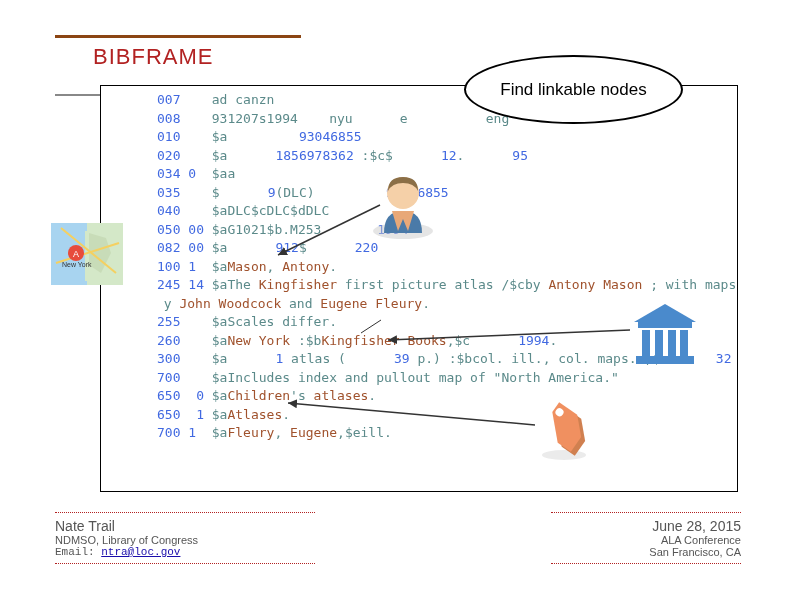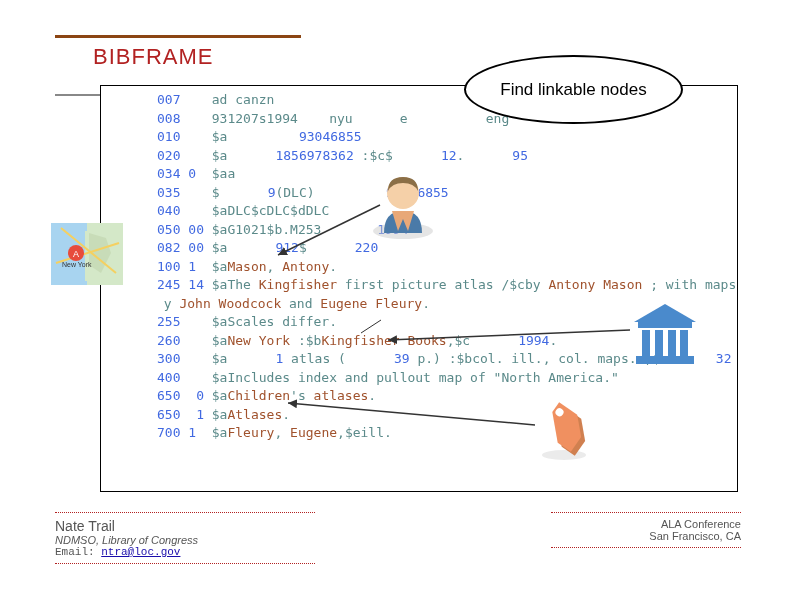--- a/index.html
+++ b/index.html
@@ -74,21 +74,20 @@
     padding: 5px 10px 5px 0;
     width: 250px;
   }
   .author-name {
     font-size: 14px;
     color: #555;
   }
   .author-org {
     font-size: 11px;
     color: #555;
-    font-style: italic;
   }
   .author-email {
     font-size: 11px;
     color: #555;
     font-family: Liberation Mono, monospace;
   }
   .email-link {
     color: #1a0dab;
     text-decoration: underline;
   }
@@ -160,21 +159,21 @@
       <div class="marc-line"><span class="num">035   </span> <span class="val"><span class="val">$<span class="num">9</span></span>(DLC)   <span class="num">93046855</span></span></div>
       <div class="marc-line"><span class="num">040   </span> <span class="val"><span class="val">$a</span>DLC<span class="val">$c</span>DLC<span class="val">$d</span>DLC</span></div>
       <div class="marc-line"><span class="num">050 00</span> <span class="val"><span class="val">$a</span>G1021<span class="val">$b</span>.M253 <span class="num">1994</span></span></div>
       <div class="marc-line"><span class="num">082 00</span> <span class="val"><span class="val">$a</span><span class="num">912</span>$<span class="num">220</span></span></div>
       <div class="marc-line"><span class="num">100 1 </span> <span class="val"><span class="val">$a</span><span class="name">Mason</span>, <span class="name">Antony</span>.</span></div>
       <div class="marc-line"><span class="num">245 14</span> <span class="val"><span class="val">$a</span>The <span class="name">Kingfisher</span> first picture atlas /<span class="val">$c</span>by <span class="name">Antony</span> <span class="name">Mason</span> ; with maps</span></div>
       <div class="marc-line">       <span class="val">y <span class="name">John</span> <span class="name">Woodcock</span> and <span class="name">Eugene</span> <span class="name">Fleury</span>.</span></div>
       <div class="marc-line"><span class="num">255   </span> <span class="val"><span class="val">$a</span>Scales differ.</span></div>
       <div class="marc-line"><span class="num">260   </span> <span class="val"><span class="val">$a</span><span class="name">New</span> <span class="name">York</span> :<span class="val">$b</span><span class="name">Kingfisher</span> <span class="name">Books</span>,<span class="val">$c</span><span class="num">1994</span>.</span></div>
       <div class="marc-line"><span class="num">300   </span> <span class="val"><span class="val">$a</span><span class="num">1</span> atlas (<span class="num">39</span> p.) :<span class="val">$b</span>col. ill., col. maps. ;<span class="val">$c</span><span class="num">32</span> cm.</span></div>
-      <div class="marc-line"><span class="num">400   </span> <span class="val"><span class="val">$a</span>Includes index and pullout map of "North America."</span></div>
+      <div class="marc-line"><span class="num">700   </span> <span class="val"><span class="val">$a</span>Includes index and pullout map of "North America."</span></div>
       <div class="marc-line"><span class="num">650  0</span> <span class="val"><span class="val">$a</span><span class="name">Children</span>'s <span class="name">atlases</span>.</span></div>
       <div class="marc-line"><span class="num">650  1</span> <span class="val"><span class="val">$a</span><span class="name">Atlases</span>.</span></div>
       <div class="marc-line"><span class="num">700 1 </span> <span class="val"><span class="val">$a</span><span class="name">Fleury</span>, <span class="name">Eugene</span>,<span class="val">$e</span>ill.</span></div>
     </div>
 </div>
 
 <div class="map-icon">
   <svg width="72" height="62" viewBox="0 0 72 62">
     <rect width="72" height="62" fill="#d4e8c8"></rect>
     <rect x="0" y="0" width="36" height="62" fill="#a8d4f0"></rect>
@@ -249,15 +248,16 @@
 
 <div class="footer-left">
   <div class="author-name">Nate Trail</div>
   <div class="author-org">NDMSO, Library of Congress</div>
   <div class="author-email">
     <span>Email: </span><a href="#" class="email-link">ntra@loc.gov</a>
   </div>
 </div>
 
 <div class="footer-right">
+  <div class="date">June 28, 2015</div>
   <div class="conf">ALA Conference</div>
   <div class="conf">San Francisco, CA</div>
 </div>
 
 </body></html>

